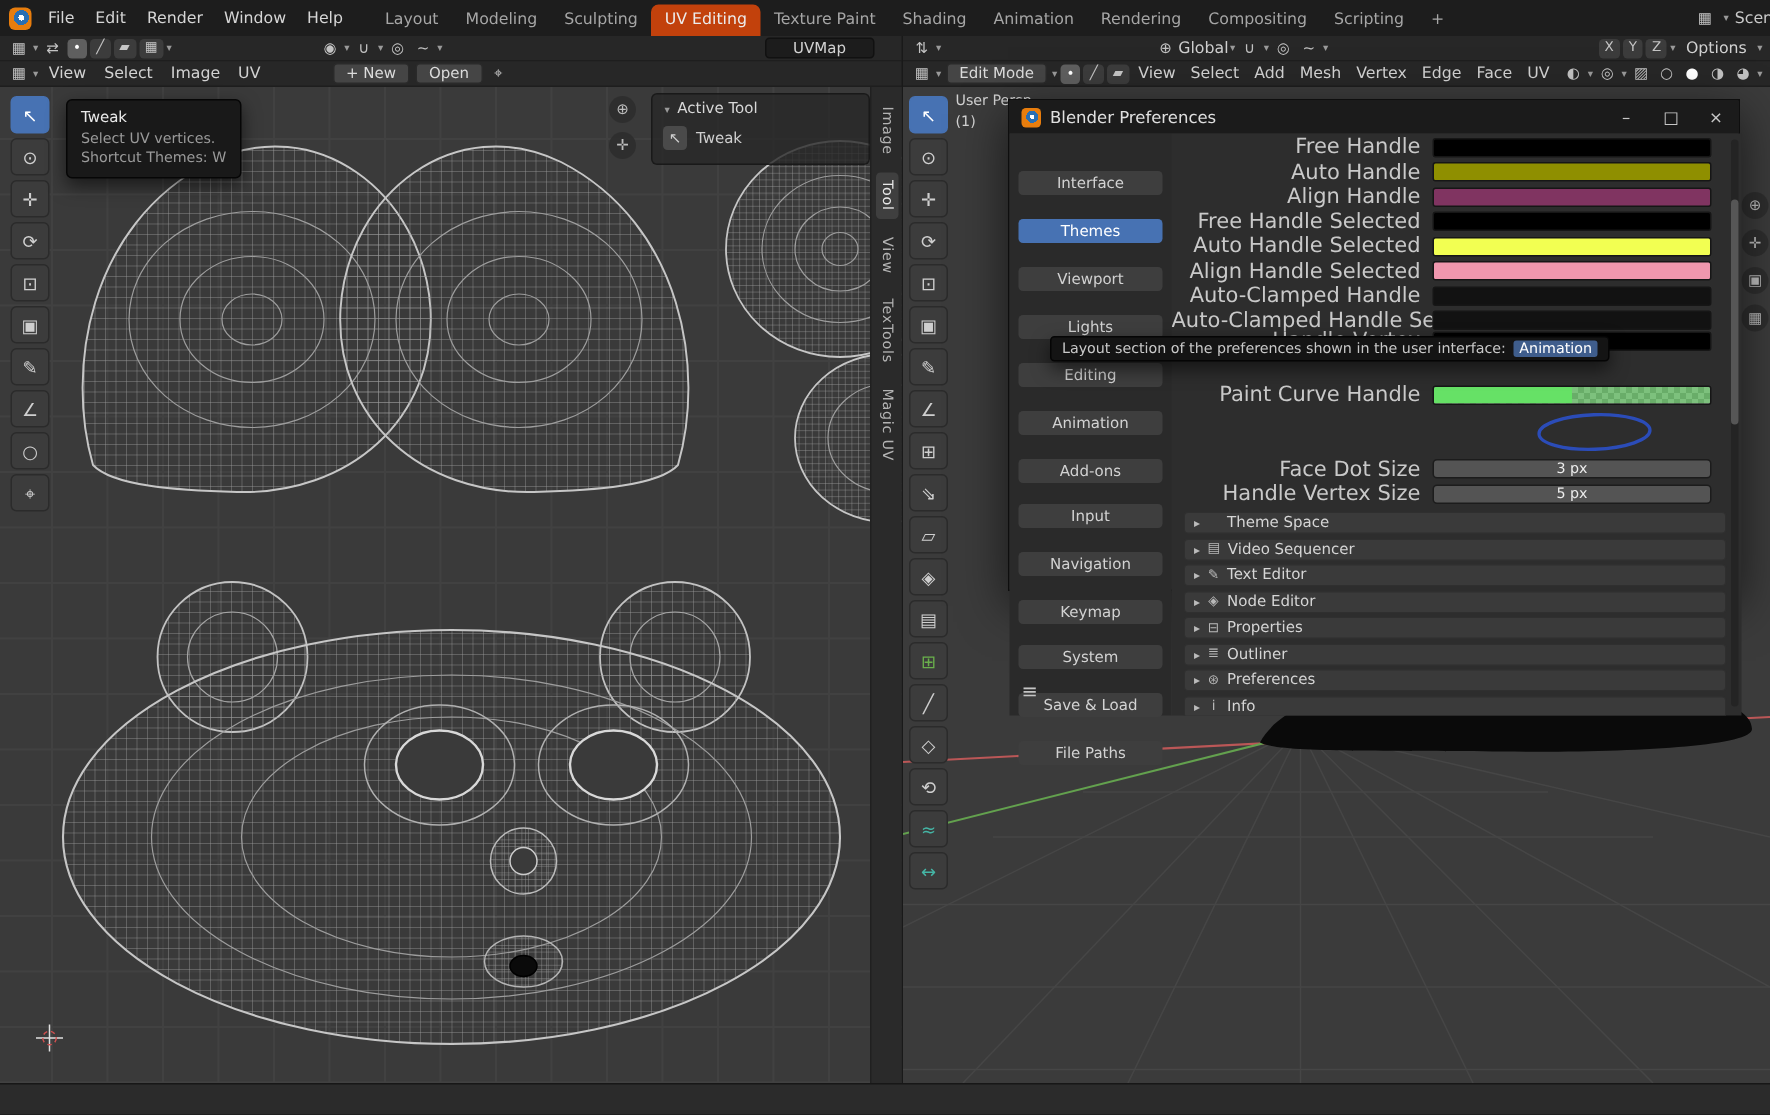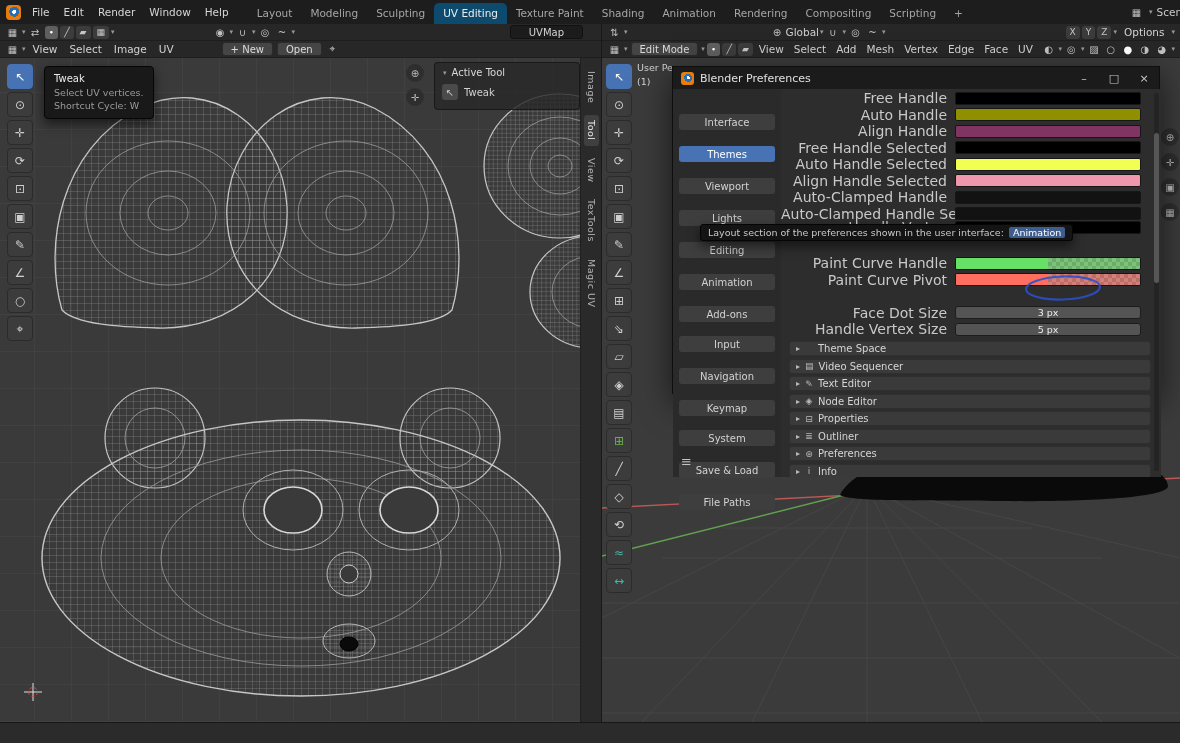--- a/index.html
+++ b/index.html
@@ -5,21 +5,21 @@
   *{margin:0;padding:0;box-sizing:border-box}
   body{background:#0d0d0d;font-family:"DejaVu Sans",sans-serif}
   #app{position:relative;width:1180px;height:743px;background:#2b2b2b;overflow:hidden;color:#ccc;font-size:11px}
 
   
   .topbar{position:absolute;left:0;top:0;width:1180px;height:24px;background:#1d1d1d;display:flex;align-items:center;padding-left:6px;z-index:20}
   .logo{width:15px;height:15px;border-radius:4px;background:radial-gradient(circle at 55% 45%, #fff 0 2px, #2a6fb3 2px 5px, #e87d0d 5px);margin-right:4px}
   .menu{padding:3px 7px;color:#d6d6d6;font-size:10.5px}
   .tabs{display:flex;align-items:flex-end;height:24px;margin-left:12px}
   .tab{padding:4px 9px 5px;color:#a6a6a6;font-size:10.5px;border-radius:5px 5px 0 0;white-space:nowrap}
-  .tab.active{background:#0c4a6e;color:#ececec}
+  .tab.active{background:#c2410c;color:#ececec}
   .tb-right{margin-left:auto;display:flex;align-items:center;overflow:hidden;width:52px;flex:0 0 52px;color:#c9c9c9;font-size:10.5px;gap:3px}
 
   
   .hdr{position:absolute;background:#272727;border-bottom:1px solid #1e1e1e;display:flex;align-items:center;font-size:10.5px;color:#cfcfcf;padding:0 4px;white-space:nowrap}
   .hdrA-uv{left:0;top:24px;width:601px;height:17px}
   .hdrB-uv{left:0;top:41px;width:601px;height:17px}
   .hdrA-vp{left:602px;top:24px;width:578px;height:17px}
   .hdrB-vp{left:602px;top:41px;width:578px;height:17px}
   .ibtn{display:inline-flex;align-items:center;justify-content:center;min-width:15px;height:14px;margin:0 1px;color:#c2c2c2;font-size:10px}
   .caret{font-size:7px;color:#9a9a9a;margin:0 1px}
@@ -267,21 +267,21 @@
     <div class="toolbtn">▣</div>
     <div class="toolbtn">✎</div>
     <div class="toolbtn">∠</div>
     <div class="toolbtn">○</div>
     <div class="toolbtn">⌖</div>
   </div>
 
   <div class="tooltip-uv">
     <div class="tt-title">Tweak</div>
     <div class="tt-sub">Select UV vertices.</div>
-    <div class="tt-sub">Shortcut Cycle: W</div>
+    <div class="tt-sub">Shortcut Themes: W</div>
   </div>
 
   <div class="navgizmo" style="left:406px;top:64px">
     <div class="gz">⊕</div>
     <div class="gz">✛</div>
   </div>
 
   <div class="atpanel">
     <div class="at-h">
       <span class="caret">▾</span>
@@ -425,27 +425,20 @@
           <span class="plabel">Handle Vertex</span>
           <span class="psw" style="background: rgb(0, 0, 0);"></span>
         </div>
       <div class="prow" style="top:167px">
           <span class="plabel">Paint Curve Handle</span>
           <span class="psw checker">
             <i class="halfL" style="background: rgb(102, 225, 102);"></i>
             <i class="halfR" style="background: rgb(102, 225, 102);"></i>
           </span>
         </div>
-      <div class="prow" style="top:183.5px">
-          <span class="plabel">Paint Curve Pivot</span>
-          <span class="psw checker">
-            <i class="halfL" style="background: rgb(255, 110, 95);"></i>
-            <i class="halfR" style="background: rgb(255, 110, 95);"></i>
-          </span>
-        </div>
       <div class="prow" style="top:216.5px">
           <span class="plabel">Face Dot Size</span>
           <span class="pslider">3 px</span>
         </div>
       <div class="prow" style="top:233px">
           <span class="plabel">Handle Vertex Size</span>
           <span class="pslider">5 px</span>
         </div>
 
       <div class="psec" style="top:252px">

